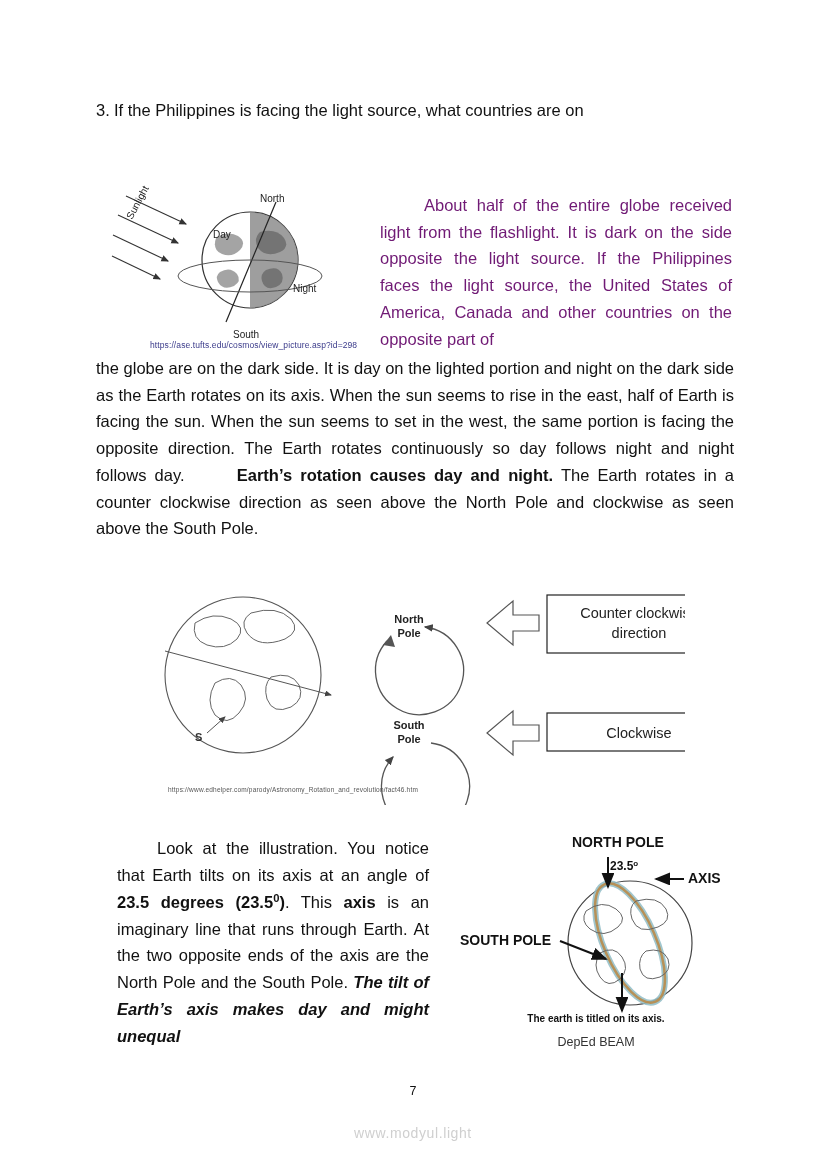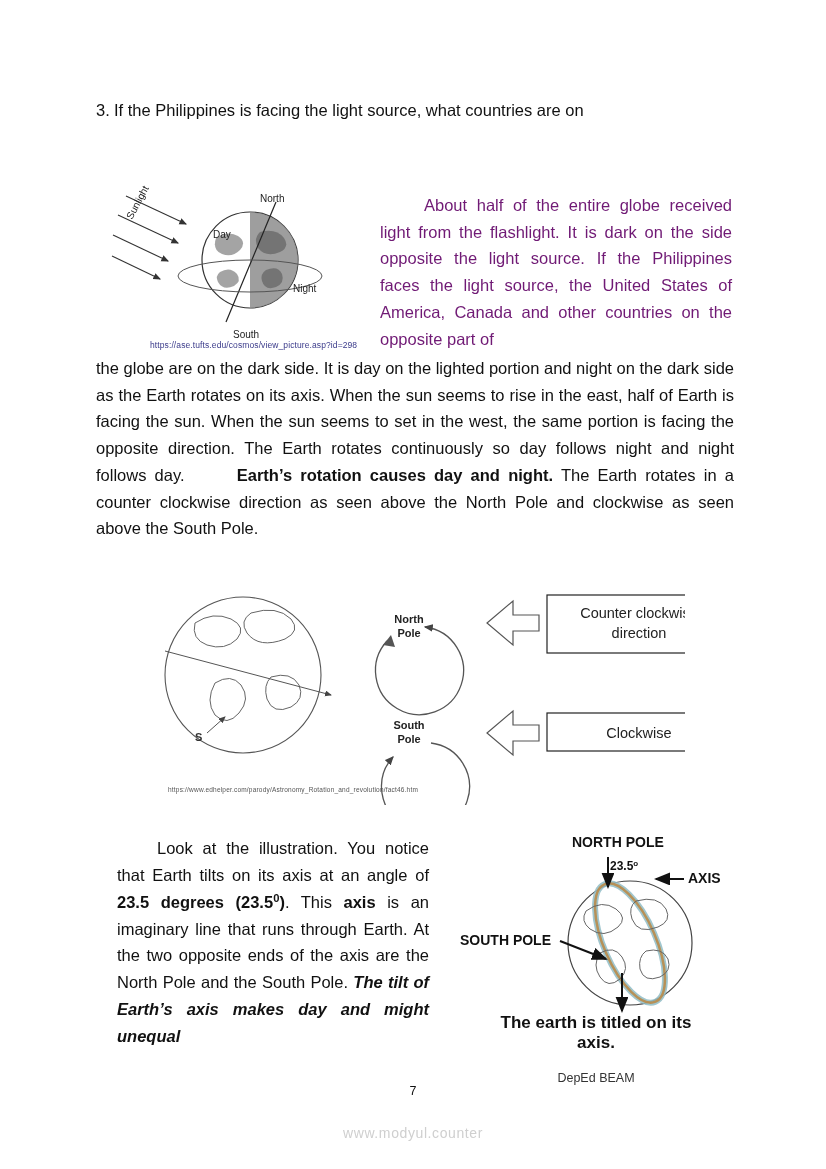--- a/index.html
+++ b/index.html
@@ -151,34 +151,33 @@
     font-family: "Liberation Sans", sans-serif;
     font-weight: 700;
     fill: #111;
   }
   .tilt-caption {
     position: absolute;
     left: 481px;
     top: 1013px;
     width: 230px;
     text-align: center;
-    font-size: 17px;
+    font-size: 10px;
     font-weight: 700;
     color: #111;
   }
   .tilt-source {
     position: absolute;
     left: 481px;
     top: 1035px;
     width: 230px;
     text-align: center;
     font-size: 12.5px;
     color: #333;
     font-weight: 400;
-    margin-top: 36px;
   }
 
   
   .page-number {
     position: absolute;
     left: 0;
     top: 1084px;
     width: 826px;
     text-align: center;
     font-size: 12.5px;
@@ -341,14 +340,14 @@
       <text x="0" y="120" class="tilt-text" font-size="14">SOUTH POLE</text>
       <line x1="100" y1="116" x2="146" y2="134" stroke="#111" stroke-width="2" marker-end="url(#ar3)"></line>
 
       <line x1="162" y1="148" x2="162" y2="186" stroke="#111" stroke-width="2" marker-end="url(#ar3)"></line>
     </svg>
   </div>
   <div class="tilt-caption">The earth is titled on its axis.</div>
   <div class="tilt-source">DepEd BEAM</div>
 
   <div class="page-number">7</div>
-  <div class="watermark">www.modyul.counter</div>
+  <div class="watermark">www.modyul.light</div>
 </div>
 
 </body></html>

